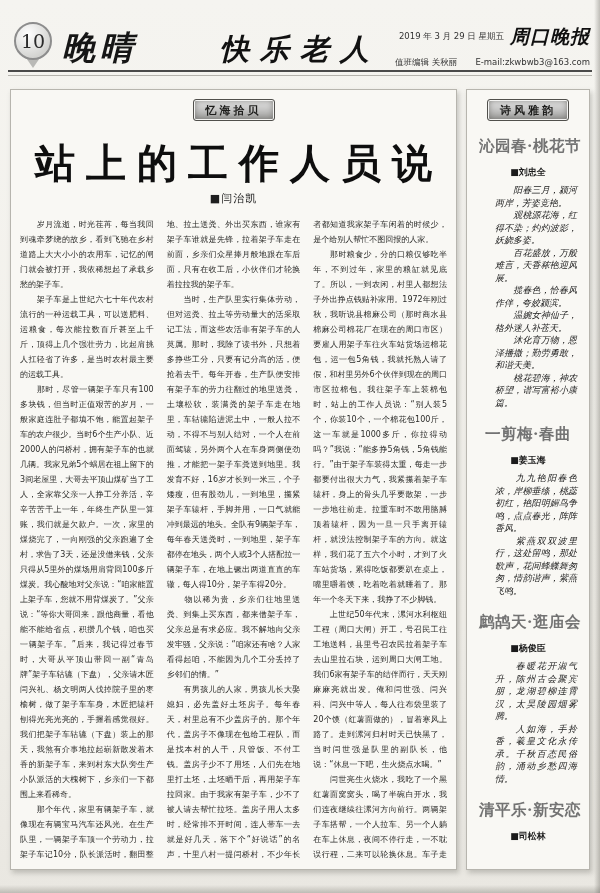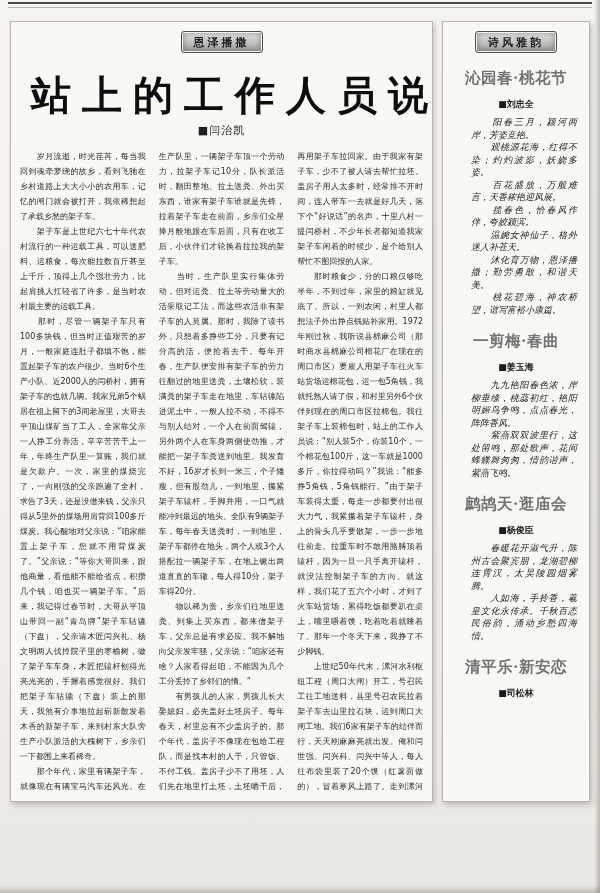--- a/index.html
+++ b/index.html
@@ -15,45 +15,65 @@
   .hright{position:absolute;right:10px;top:24px;width:195px;}
   .hrow1{display:flex;align-items:center;justify-content:flex-end;gap:6px;}
   .date{font-size:8.5px;color:#333;white-space:nowrap;}
   .paper{font-size:19px;font-weight:bold;font-style:italic;font-family:"DejaVu Serif","Liberation Serif",serif;color:#101010;letter-spacing:1px;white-space:nowrap;}
   .hrow2{display:flex;justify-content:space-between;margin-top:7px;font-size:8.5px;color:#333;}
   .rule{margin:2px 8px 0;height:3px;border-top:2px solid #4a4a4a;border-bottom:1px solid #b5b3ad;}
   
   .content{display:flex;gap:9px;padding:13px 10px 0;height:794px;box-sizing:border-box;}
   .panel{border:1px solid #b7b5ae;background:#f9f8f4;box-shadow:2px 3px 5px rgba(60,58,50,0.25);box-sizing:border-box;}
   .article{flex:1;padding:6px 9px;overflow:hidden;}
-  .sidebar{width:148px;padding:6px 12px;overflow:hidden;}
+  .sidebar{width:124px;padding:6px 12px;overflow:hidden;}
   .badge{width:80px;height:20px;margin:3px auto 0;background:linear-gradient(180deg,#ececec,#9c9c9a);border:1px solid #51504c;border-radius:3px;box-shadow:inset 0 0 0 1px #f4f4f2,inset 0 0 7px #6f6e6a;display:flex;align-items:center;justify-content:center;font-size:11px;font-weight:bold;color:#1d1d1b;letter-spacing:3px;white-space:nowrap;}
   .title{margin:15px 0 0;text-align:center;font-size:40px;font-weight:bold;color:#0e0e0e;letter-spacing:11px;white-space:nowrap;text-indent:11px;}
   .author{text-align:center;font-size:11px;color:#1f1f1f;margin-top:0;letter-spacing:1px;}
   .body3col{margin-top:11px;height:646px;overflow:hidden;column-count:3;column-gap:13px;font-size:8px;line-height:15px;text-align:justify;white-space:pre-line;color:#2a2a28;}
   
   .poem{margin-top:15px;}
   .poem-title{text-align:center;font-size:15.5px;font-weight:bold;font-family:"DejaVu Serif","Liberation Serif",serif;color:#737373;letter-spacing:0.5px;white-space:nowrap;}
   .poem-author{text-align:center;font-size:9px;font-weight:bold;color:#1b1b1b;margin-top:9px;}
   .poem-body{margin-top:5px;font-size:9px;line-height:12.5px;white-space:pre-line;text-align:justify;color:#222;font-family:"DejaVu Serif","Liberation Serif",serif;font-style:italic;margin-left:16px;}
   .edge-shade{position:absolute;right:0;top:0;width:6px;height:893px;background:linear-gradient(270deg,rgba(90,88,80,0.35),rgba(90,88,80,0));}
   .bottom-shade{position:absolute;left:0;bottom:0;width:600px;height:8px;background:linear-gradient(0deg,rgba(90,88,80,0.3),rgba(90,88,80,0));}
 </style>
 </head>
 <body>
 
 <div class="page">
 
+  <header class="hdr">
+    <div class="pnum">
+      <div class="pnum-tail"></div>
+      <div class="pnum-circle">
+        <span>10</span>
+      </div>
+    </div>
+    <div class="section">晚晴</div>
+    <div class="masthead">快乐老人</div>
+    <div class="hright">
+      <div class="hrow1">
+        <span class="date">2019 年 3 月 29 日 星期五</span>
+        <span class="paper">周口晚报</span>
+      </div>
+      <div class="hrow2">
+        <span>值班编辑 关秋丽</span>
+        <span>E-mail:zkwbwb3@163.com</span>
+      </div>
+    </div>
+  </header>
   <div class="rule"></div>
 
   <div class="content">
 
     <section class="panel article">
       <div class="badge">
-        <span>恩泽播撒</span>
+        <span>忆海拾贝</span>
       </div>
       <h1 class="title">站上的工作人员说</h1>
       <div class="author">■闫治凯</div>
       <div class="body3col">　　岁月流逝，时光荏苒，每当我回到魂牵梦绕的故乡，看到飞驰在乡村道路上大大小小的农用车，记忆的闸门就会被打开，我依稀想起了承载乡愁的架子车。
 　　架子车是上世纪六七十年代农村流行的一种运载工具，可以送肥料、运粮食，每次能拉数百斤甚至上千斤，顶得上几个强壮劳力，比起肩挑人扛轻省了许多，是当时农村最主要的运载工具。
 　　那时，尽管一辆架子车只有100多块钱，但当时正值艰苦的岁月，一般家庭连肚子都填不饱，能置起架子车的农户很少。当时6个生产小队、近2000人的闫桥村，拥有架子车的也就几辆。我家兄弟5个蜗居在祖上留下的3间老屋里，大哥去平顶山煤矿当了工人，全家靠父亲一人挣工分养活，辛辛苦苦干上一年，年终生产队里一算账，我们就是欠款户。一次，家里的煤烧完了，一向刚强的父亲跑遍了全村，求告了3天，还是没借来钱，父亲只得从5里外的煤场用肩背回100多斤煤炭。我心酸地对父亲说：“咱家能置上架子车，您就不用背煤炭了。”父亲说：“等你大哥回来，跟他商量，看他能不能给省点，积攒几个钱，咱也买一辆架子车。”后来，我记得过春节时，大哥从平顶山带回一副“青岛牌”架子车轱辘（下盘），父亲请木匠闫兴礼、杨文明两人伐掉院子里的枣榆树，做了架子车车身，木匠把辕杆刨得光亮光亮的，手握着感觉很好。我们把架子车轱辘（下盘）装上的那天，我煞有介事地拉起崭新散发着木香的新架子车，来到村东大队旁生产小队派活的大槐树下，乡亲们一下都围上来看稀奇。
 　　那个年代，家里有辆架子车，就像现在有辆宝马汽车还风光。在生产队里，一辆架子车顶一个劳动力，拉架子车记10分，队长派活时，翻田整地、拉土送粪、外出买东西，谁家有架子车谁就是先锋，拉着架子车走在前面，乡亲们众星捧月般地跟在车后面，只有在收工后，小伙伴们才轮换着拉拉我的架子车。
 　　当时，生产队里实行集体劳动，但对运粪、拉土等劳动量大的活采取记工法，而这些农活非有架子车的人莫属。那时，我除了读书外，只想着多挣些工分，只要有记分高的活，便抢着去干。每年开春，生产队便安排有架子车的劳力往翻过的地里送粪，土壤松软，装满粪的架子车走在地里，车轱辘陷进泥土中，一般人拉不动，不得不与别人结对，一个人在前面驾辕，另外两个人在车身两侧使劲推，才能把一架子车粪送到地里。我发育不好，16岁才长到一米三，个子矮瘦，但有股劲儿，一到地里，攥紧架子车辕杆，手脚并用，一口气就能冲到最远的地头。全队有9辆架子车，每年春天送粪时，一到地里，架子车都停在地头，两个人或3个人搭配拉一辆架子车，在地上镢出两道直直的车辙，每人得10分，架子车得20分。
 　　物以稀为贵，乡亲们往地里送粪、到集上买东西，都来借架子车，父亲总是有求必应。我不解地向父亲发牢骚，父亲说：“咱家还有啥？人家看得起咱，不能因为几个工分丢掉了乡邻们的情。”
 　　有男孩儿的人家，男孩儿长大娶媳妇，必先盖好土坯房子。每年春天，村里总有不少盖房子的。那个年代，盖房子不像现在包给工程队，而是找本村的人干，只管饭、不付工钱。盖房子少不了用坯，人们先在地里打土坯，土坯晒干后，再用架子车拉回家。由于我家有架子车，少不了被人请去帮忙拉坯。盖房子用人太多时，经常排不开时间，连人带车一去就是好几天，落下个“好说话”的名声，十里八村一提闫桥村，不少年长者都知道我家架子车闲着的时候少，是个给别人帮忙不图回报的人家。

